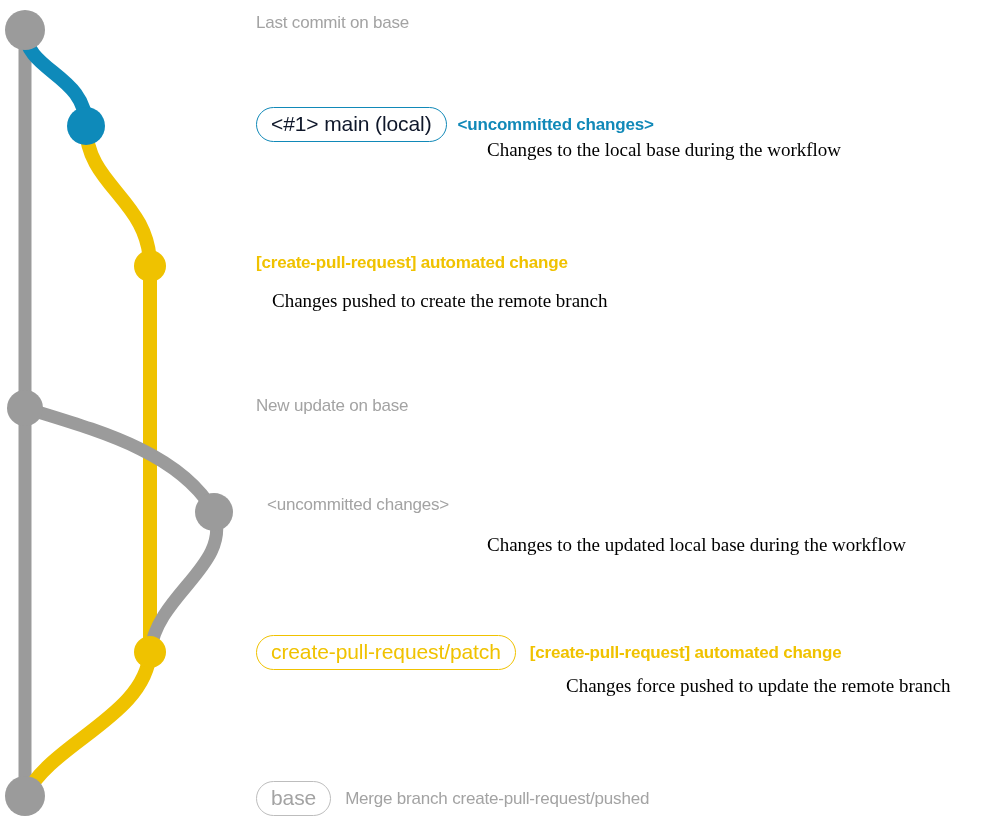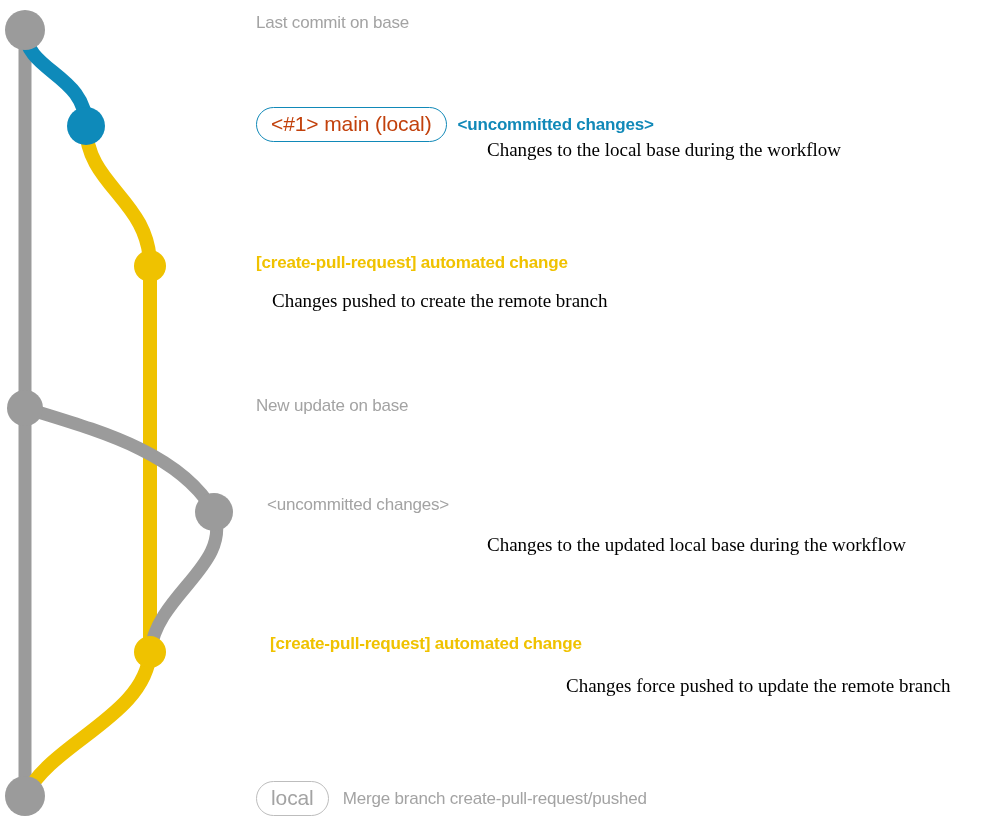--- a/index.html
+++ b/index.html
@@ -39,21 +39,21 @@
     box-sizing: border-box;
     border-radius: 999px;
     border: 1.6px solid currentColor;
     padding: 5px 14px 7px 14px;
     font-size: 21px;
     font-weight: 500;
     line-height: 1;
     letter-spacing: -0.1px;
     white-space: nowrap;
   }
-  .pill.blue  { color: #c2410c; border-color: #1189b8; }
+  .pill.blue  { color: #0f172a; border-color: #1189b8; }
   .pill.gray  { color: #a3a3a3; border-color: #bdbdbd; }
   .pill.yellow{ color: #f0c200; border-color: #f0c200; }
 
   
   .subject {
     font-size: 17px;
     font-weight: 400;
     line-height: 1;
     white-space: nowrap;
     letter-spacing: -0.2px;
@@ -120,22 +120,23 @@
   <span class="subject gray">New update on base</span>
 </div>
 
 <div class="row" style="left:256px; top:496px;">
   <span class="gap-sm"></span>
   <span class="subject gray">&lt;uncommitted changes&gt;</span>
 </div>
 <div class="note" style="left:487px; top:535px;">Changes to the updated local base during the workflow</div>
 
 <div class="row" style="left:256px; top:635px;">
+  <span class="pill yellow">create-pull-request/patch</span>
   <span class="gap-md"></span>
   <span class="subject yellow">[create-pull-request] automated change</span>
 </div>
 <div class="note" style="left:566px; top:676px;">Changes force pushed to update the remote branch</div>
 
 <div class="row" style="left:256px; top:781px;">
-  <span class="pill gray">local</span>
+  <span class="pill gray">base</span>
   <span class="gap-md"></span>
   <span class="subject gray">Merge branch create-pull-request/pushed</span>
 </div>
 
 </body></html>

